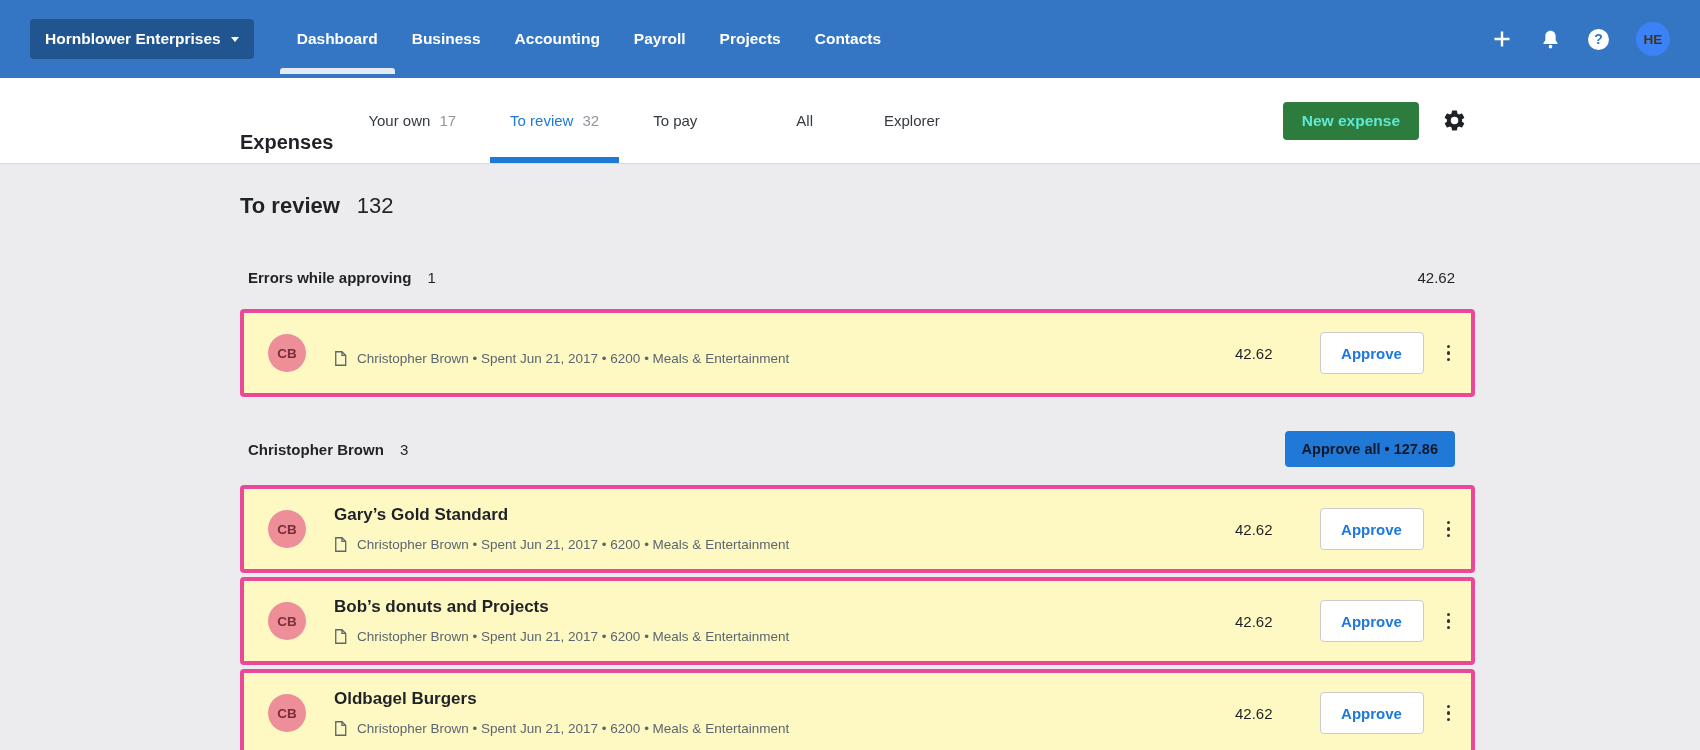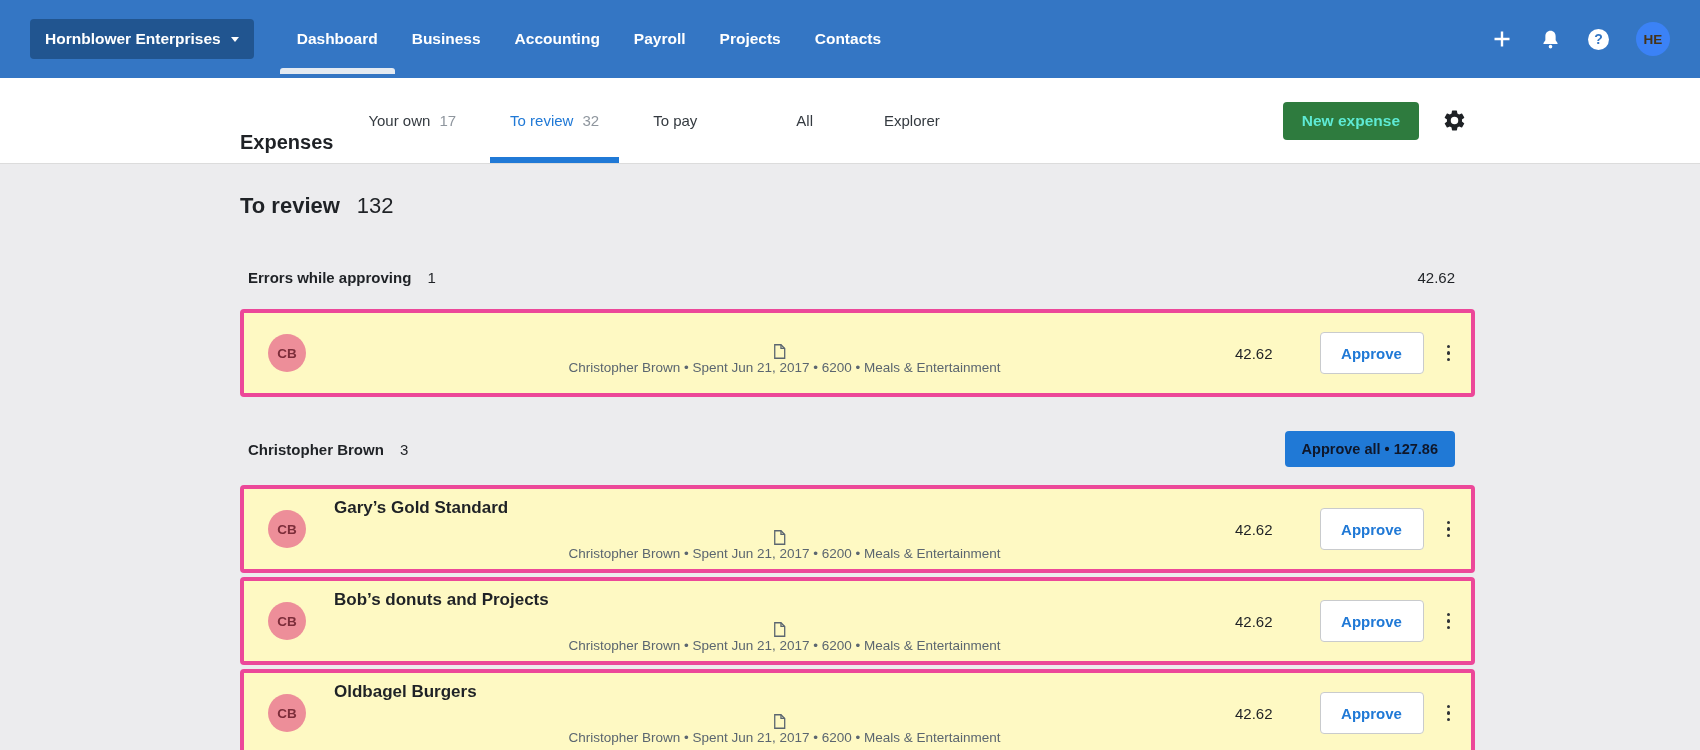--- a/index.html
+++ b/index.html
@@ -103,21 +103,21 @@
     background:#fef9c3; border:4px solid #ec4899; border-radius:4px;
     padding:0 18px 0 24px; cursor:pointer;
   }
   .avatar-cb {
     width:38px; height:38px; border-radius:50%; flex:none;
     background:#ed8e99; color:#7c2d3a; font-size:13.5px; font-weight:bold;
     display:flex; align-items:center; justify-content:center;
   }
   .card-main { margin-left:28px; flex:1; min-width:0; }
   .card-title { font-size:17px; font-weight:bold; }
-  .card-meta { display:flex; align-items:center; margin-top:11px; color:#5b6670; font-size:13.5px;flex-direction:column; }
+  .card-meta { display:flex; align-items:center; margin-top:11px; color:#5b6670; font-size:13.5px; }
   .doc-icon { margin-right:10px; display:flex; }
   .card-amount { font-size:15px; margin-right:47px; white-space:nowrap; }
   .approve-btn {
     width:104px; height:42px; flex:none;
     background:#fff; border:1px solid #c9cbcd; border-radius:4px;
     color:#2079d6; font-size:15px; font-weight:bold; font-family:inherit; cursor:pointer;
   }
   .kebab { margin-left:20px; padding:4px 3px; display:flex; flex-direction:column; gap:3px; cursor:pointer; }
   .kebab i { width:3.5px; height:3.5px; border-radius:50%; background:#2f3338; }
 </style>

